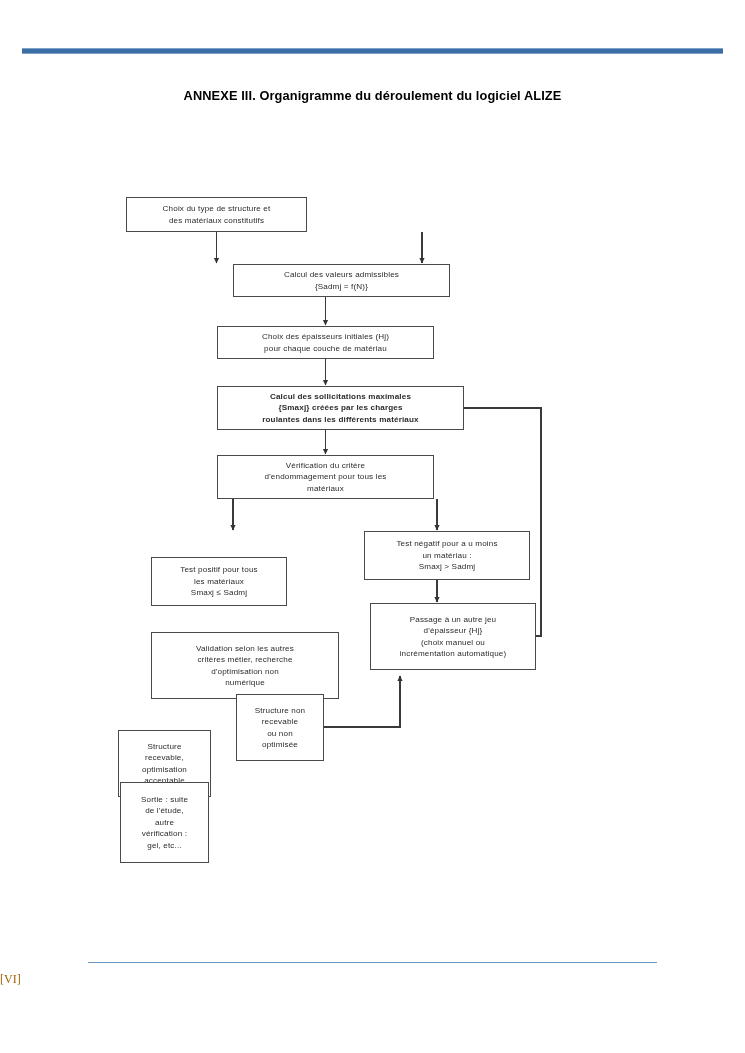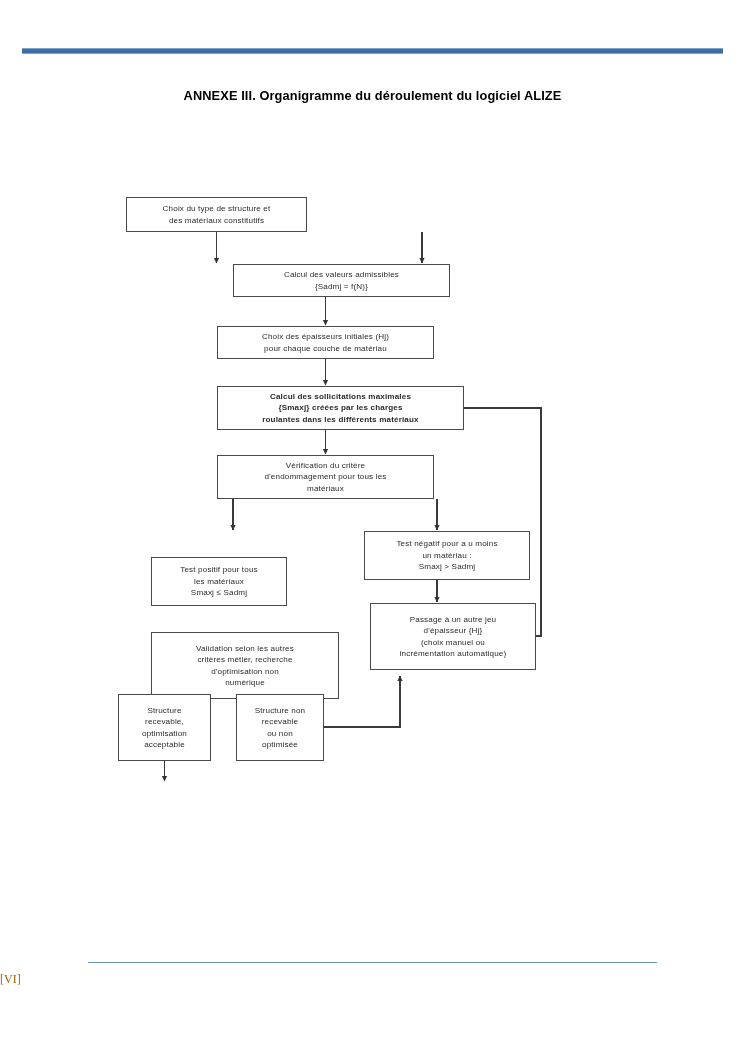--- a/index.html
+++ b/index.html
@@ -183,29 +183,34 @@
     <div class="node" style="left:151px;top:603px;width:188px;height:67px;margin-top:29px;">Validation selon les autres
 critères métier, recherche
 d'optimisation non
 numérique</div>
 
     <div class="node" style="left:370px;top:603px;width:166px;height:67px;">Passage à un autre jeu
 d'épaisseur {Hj}
 (choix manuel ou
 incrémentation automatique)</div>
 
-    <div class="node" style="left:118px;top:694px;width:93px;height:67px;">Structure
+    <div class="node" style="left:118px;top:730px;width:93px;height:67px;">Structure
 recevable,
 optimisation
 acceptable</div>
 
     <div class="node" style="left:236px;top:694px;width:88px;height:67px;">Structure non
 recevable
 ou non
 optimisée</div>
 
+    <div class="node" style="left:120px;top:782px;width:89px;height:81px;">Sortie : suite
+de l'étude,
+autre
+vérification :
+gel, etc...</div>
 
   </div>
 
   <div class="footer-rule"></div>
   <div class="footer-page">[VI]</div>
 
 </div>
 
 </body></html>

